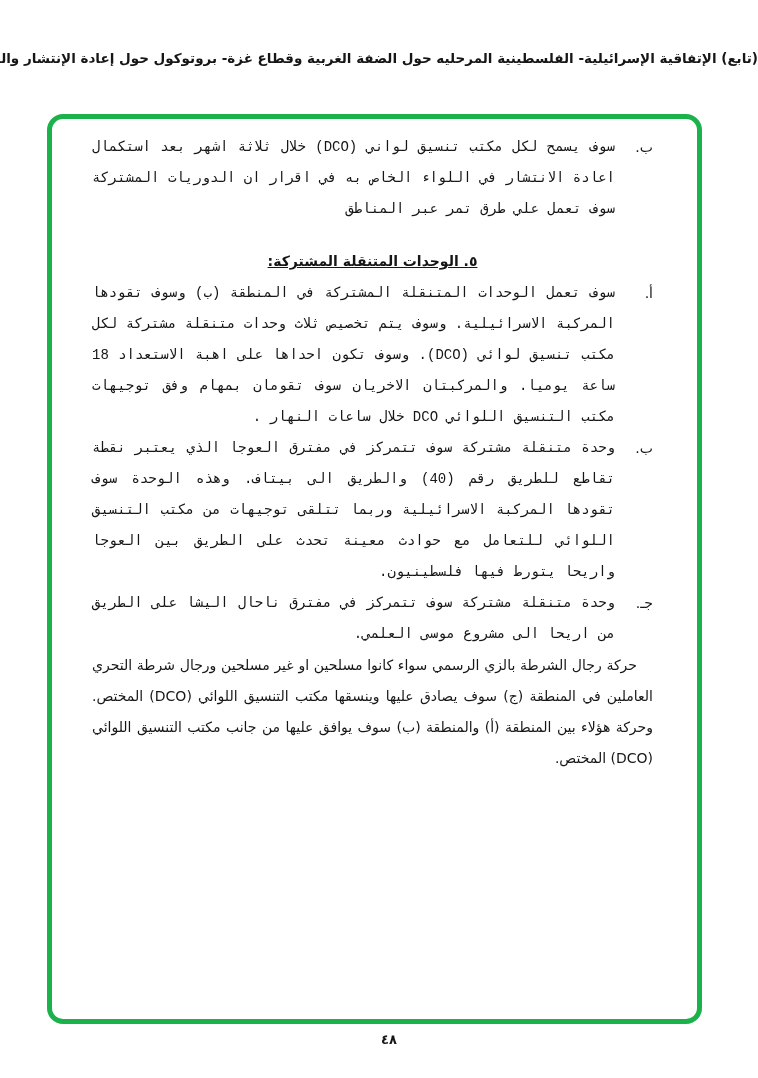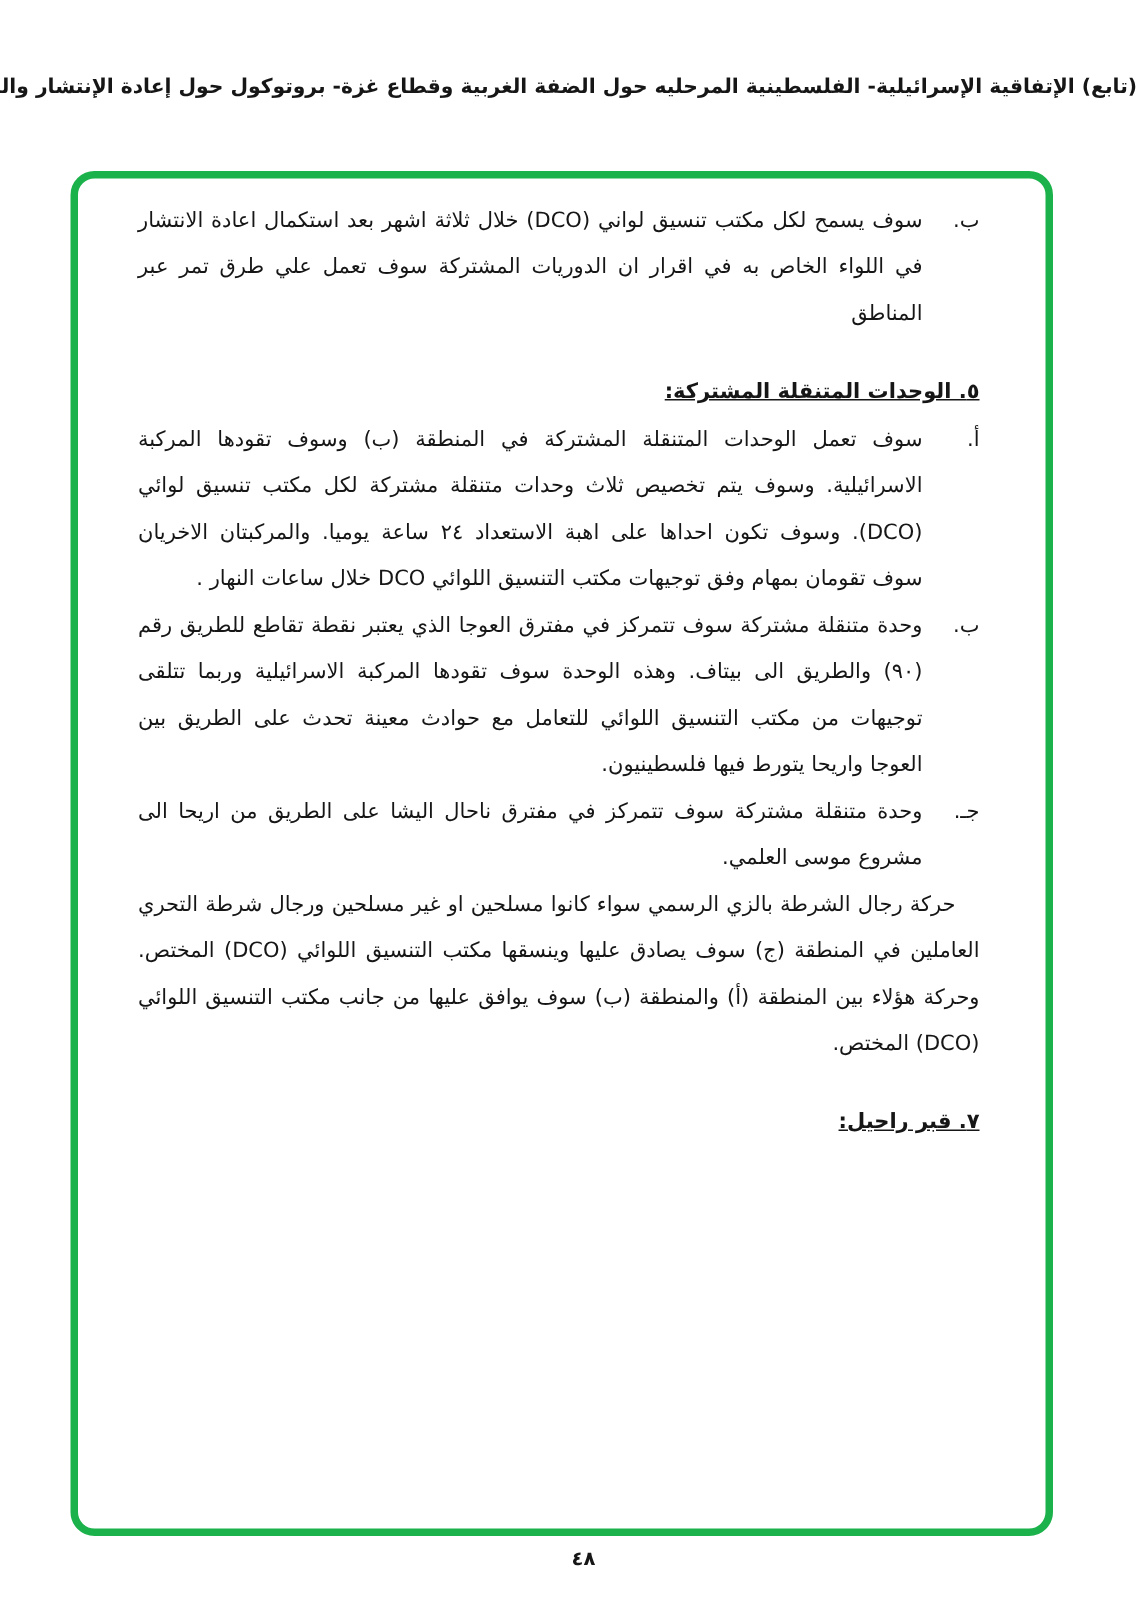--- a/index.html
+++ b/index.html
@@ -50,36 +50,37 @@
     direction: rtl;
     text-align: justify;
     font-size: 14px;
     line-height: 31px;
     padding: 13px 44px 0 40px;
   }
   .block { margin: 0; }
   .block.heading {
     font-weight: bold;
     text-decoration: underline;
-    text-align: right;
+    text-align: center;
     margin-top: 21px;
     margin-bottom: 1px;
   }
   .block.list-item {
     display: flex;
     align-items: flex-start;
   }
   .block.list-item .marker {
     flex: 0 0 38px;
     width: 38px;
     text-align: right;
   }
   .block.list-item .item-text {
     flex: 1 1 auto;
     text-align: justify;
+    font-family: Liberation Mono, monospace;
   }
   .block.tail {
     margin-left: 170px;
     text-align: center;
   }
   .block.paragraph { text-align: justify; }
   .block.paragraph.indented { text-indent: 16px; }
   .page-number {
     position: absolute;
     top: 1032px;
@@ -101,28 +102,27 @@
 
 <div class="green-box" style="border-color: rgb(28, 178, 75);">
   <div class="doc-body" id="doc-body">
       <div class="block list-item">
         <span class="marker">ب.</span>
         <div class="item-text">سوف يسمح لكل مكتب تنسيق لواني (DCO) خلال ثلاثة اشهر بعد استكمال اعادة الانتشار في اللواء الخاص به في اقرار ان الدوريات المشتركة سوف تعمل علي طرق تمر عبر المناطق</div>
       </div>
       <div class="block heading">٥. الوحدات المتنقلة المشتركة:</div>
       <div class="block list-item">
         <span class="marker">أ.</span>
-        <div class="item-text">سوف تعمل الوحدات المتنقلة المشتركة في المنطقة (ب)  وسوف تقودها المركبة الاسرائيلية. وسوف يتم تخصيص ثلاث وحدات متنقلة مشتركة لكل مكتب تنسيق لوائي (DCO). وسوف تكون احداها على اهبة الاستعداد ٢٤ ساعة يوميا. والمركبتان الاخريان سوف تقومان بمهام وفق توجيهات مكتب التنسيق اللوائي DCO خلال ساعات النهار .</div>
+        <div class="item-text">سوف تعمل الوحدات المتنقلة المشتركة في المنطقة (ب)  وسوف تقودها المركبة الاسرائيلية. وسوف يتم تخصيص ثلاث وحدات متنقلة مشتركة لكل مكتب تنسيق لوائي (DCO). وسوف تكون احداها على اهبة الاستعداد 18 ساعة يوميا. والمركبتان الاخريان سوف تقومان بمهام وفق توجيهات مكتب التنسيق اللوائي DCO خلال ساعات النهار .</div>
       </div>
       <div class="block list-item">
         <span class="marker">ب.</span>
-        <div class="item-text">وحدة متنقلة مشتركة سوف تتمركز في مفترق العوجا الذي يعتبر نقطة تقاطع للطريق رقم (٩٠) والطريق الى بيتاف. وهذه الوحدة سوف تقودها المركبة الاسرائيلية وربما تتلقى توجيهات من مكتب التنسيق اللوائي للتعامل مع حوادث معينة تحدث على الطريق  بين العوجا واريحا يتورط فيها فلسطينيون.</div>
+        <div class="item-text">وحدة متنقلة مشتركة سوف تتمركز في مفترق العوجا الذي يعتبر نقطة تقاطع للطريق رقم (40) والطريق الى بيتاف. وهذه الوحدة سوف تقودها المركبة الاسرائيلية وربما تتلقى توجيهات من مكتب التنسيق اللوائي للتعامل مع حوادث معينة تحدث على الطريق  بين العوجا واريحا يتورط فيها فلسطينيون.</div>
       </div>
       <div class="block list-item">
         <span class="marker">جـ.</span>
         <div class="item-text">وحدة متنقلة مشتركة سوف تتمركز في مفترق ناحال اليشا على الطريق من اريحا الى مشروع موسى العلمي.</div>
       </div>
       <div class="block paragraph indented">حركة رجال الشرطة بالزي الرسمي سواء كانوا مسلحين او غير مسلحين ورجال شرطة التحري العاملين في المنطقة (ج) سوف يصادق عليها وينسقها مكتب التنسيق اللوائي (DCO) المختص. وحركة هؤلاء بين المنطقة (أ) والمنطقة (ب) سوف يوافق عليها من جانب مكتب التنسيق اللوائي (DCO) المختص.</div>
-      <div class="block heading">٧. قبر راحيل:</div>
     </div>
 </div>
 
 <div class="page-number">٤٨</div>
 
 </body></html>

